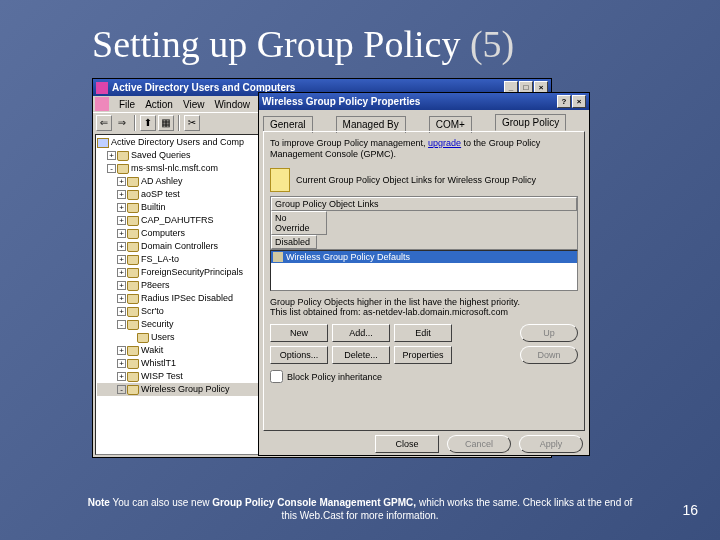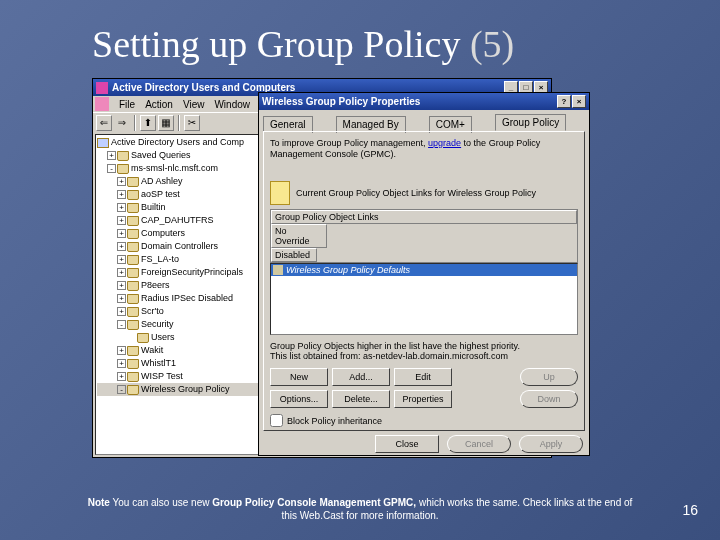--- a/index.html
+++ b/index.html
@@ -62,28 +62,28 @@
   .tabs { display: flex; margin: 4px 4px 0 4px; font-size: 10px; gap: 22px; }
   .tab { padding: 2px 6px; background: #d4d0c8; border: 1px solid #808080; border-bottom: none; margin-right: 1px; position: relative; }
   .tab.active { background: #d4d0c8; border-bottom: 1px solid #d4d0c8; z-index: 2; }
   .tab:not(.active) { top: 2px; }
   .tabbody {
     margin: 0 4px 4px 4px; border: 1px solid #fff; border-top-color: #fff; border-left-color: #fff; border-right-color: #404040; border-bottom-color: #404040;
     height: 300px; padding: 6px; position: relative;
   }
   .intro { font-size: 9px; line-height: 1.2; }
   .intro .link { color: #0000cc; text-decoration: underline; }
-  .currlinks { display: flex; align-items: center; margin: 21px 0 4px; gap: 6px; }
+  .currlinks { display: flex; align-items: center; margin: 8px 0 4px; gap: 6px; }
   .currlinks .docicon { width: 20px; height: 24px; background: #f8e890; border: 1px solid #b09020; }
   .currlinks .txt { font-size: 9px; }
 
   .listhdr { display: flex; background: #d4d0c8; border: 1px solid #808080; font-size: 9px; flex-direction: column; }
   .listhdr > div { border: 1px solid #fff; border-right-color: #808080; border-bottom-color: #808080; padding: 1px 3px; }
   .col1 { flex: 1; } .col2 { width: 56px; } .col3 { width: 46px; }
-  .listbox { height: 72px; background: #fff; border: 1px inset #808080; overflow: hidden; font-style: italic; }
+  .listbox { height: 41px; background: #fff; border: 1px inset #808080; overflow: hidden; }
   .lrow { display: flex; font-size: 9px; padding: 1px 2px; align-items: center; }
   .lrow.sel { background: #316ac5; color: #fff; }
   .lrow .ri { width: 10px; height: 10px; background: #d0c8a0; margin-right: 3px; }
 
   .helptxt { font-size: 9px; margin: 6px 0; line-height: 1.2; }
   .btnrow { display: flex; gap: 4px; margin-bottom: 4px; }
   .btn { width: 64px; height: 18px; background: #d4d0c8; border: 1px solid #fff; border-right-color: #404040; border-bottom-color: #404040; font-size: 9px; text-align: center; line-height: 16px; }
   .btn.sm { width: 58px; }
   .btn.dis { color: #808080; border-radius: 9px; }
   .btnrow .gap { flex: 1; }

